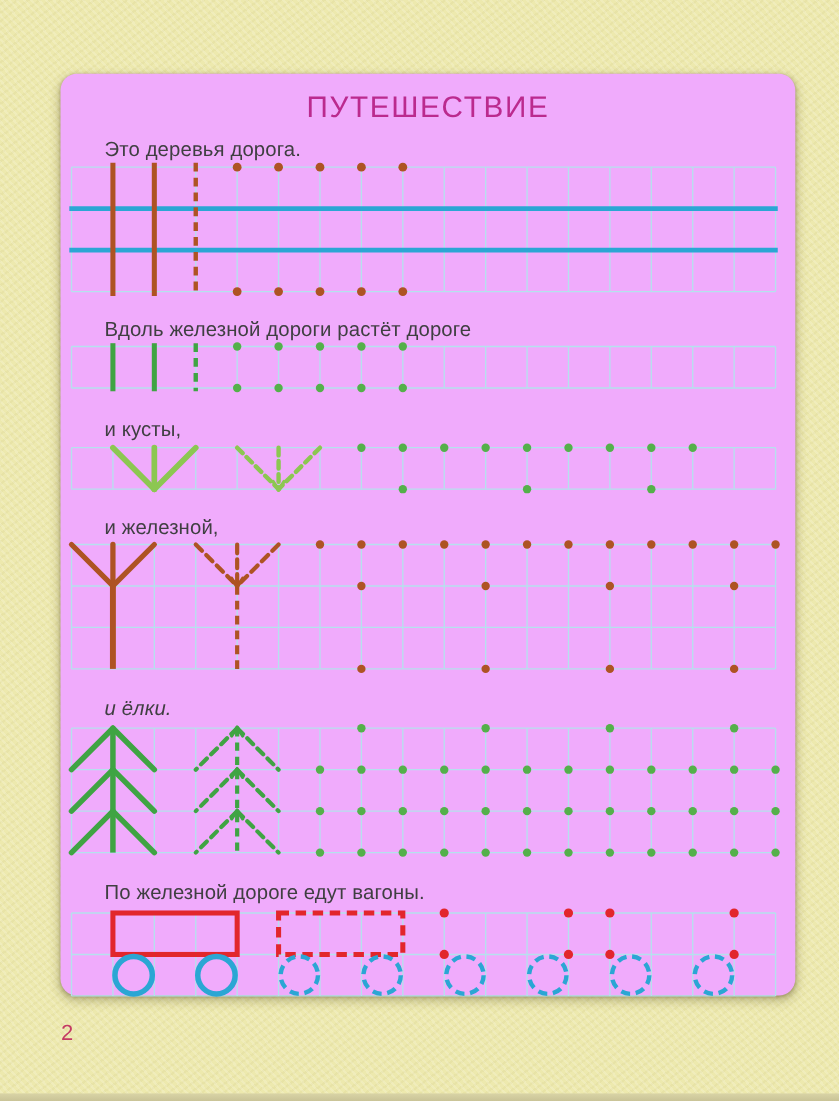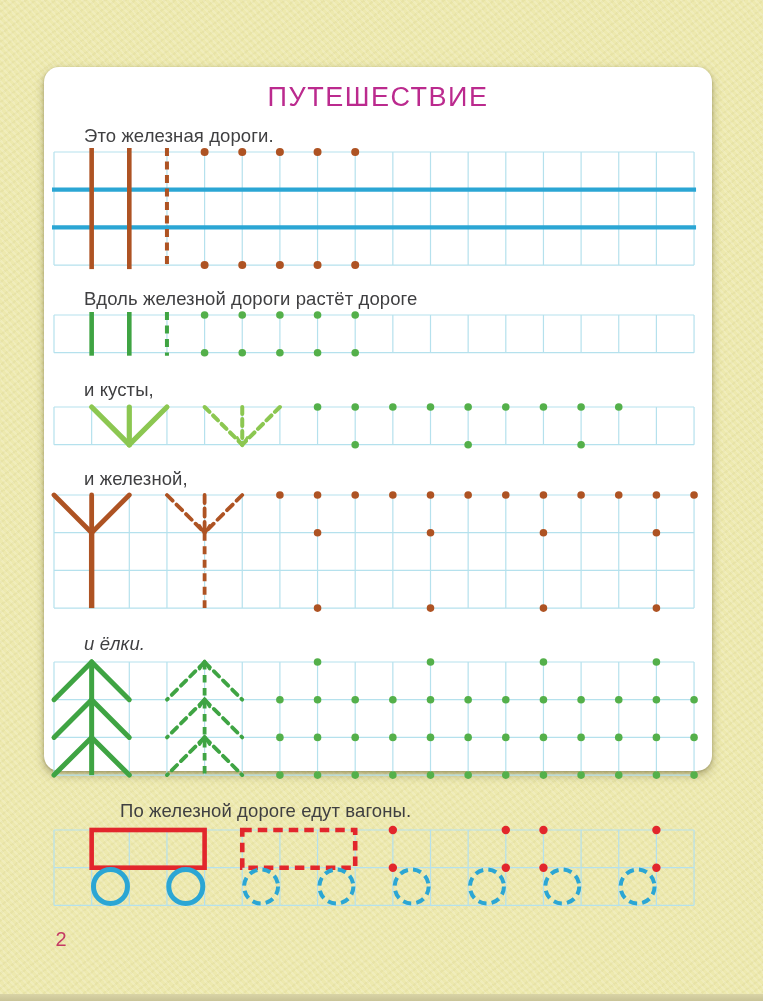--- a/index.html
+++ b/index.html
@@ -12,22 +12,22 @@
     position:absolute;inset:0;
     background:
       repeating-linear-gradient(48deg, rgba(255,255,255,.16) 0 2px, rgba(0,0,0,0) 2px 5px),
       repeating-linear-gradient(-37deg, rgba(160,148,70,.07) 0 2px, rgba(0,0,0,0) 2px 6px);
   }
   .bg-bottom{
     position:absolute;left:0;right:0;bottom:0;height:7px;
     background:linear-gradient(#d9d4a6,#c9c396);
   }
   .card{
-    position:absolute;left:44px;top:67px;width:668px;height:704px;
-    background:#ffffff;border-radius:15px;
+    position:absolute;left:55px;top:67px;width:668px;height:838px;
+    background:#f0abfc;border-radius:15px;
     box-shadow:0 4px 10px rgba(105,98,50,.45), 0 1px 3px rgba(105,98,50,.35);
   }
   .page-title{
     position:absolute;left:0;top:15px;width:100%;
     text-align:center;font-size:27px;letter-spacing:1.5px;
     font-weight:400;color:#BB2A8E;
   }
   .section-label{
     position:absolute;left:40px;font-size:18.5px;color:#3F3F41;
     letter-spacing:.1px;white-space:nowrap;
@@ -40,21 +40,21 @@
 </style>
 </head>
 <body>
 
 <div class="bg-texture"></div>
 <div class="bg-bottom"></div>
 
 <div class="card">
   <div class="page-title">ПУТЕШЕСТВИЕ</div>
   <div id="sections">
-      <div class="section-label" style="top: 58px;">Это железная дороги.</div>
+      <div class="section-label" style="top: 58px;">Это деревья дорога.</div>
       <svg width="640.05" height="113.10000000000001" class="grid-svg" style="top: 85px;">
         <line x1="0" y1="0" x2="0" y2="113.10000000000001" stroke="#B5E1ED" stroke-width="1.2" fill="none" stroke-linecap="butt"></line>
         <line x1="37.65" y1="0" x2="37.65" y2="113.10000000000001" stroke="#B5E1ED" stroke-width="1.2" fill="none" stroke-linecap="butt"></line>
         <line x1="75.3" y1="0" x2="75.3" y2="113.10000000000001" stroke="#B5E1ED" stroke-width="1.2" fill="none" stroke-linecap="butt"></line>
         <line x1="112.94999999999999" y1="0" x2="112.94999999999999" y2="113.10000000000001" stroke="#B5E1ED" stroke-width="1.2" fill="none" stroke-linecap="butt"></line>
         <line x1="150.6" y1="0" x2="150.6" y2="113.10000000000001" stroke="#B5E1ED" stroke-width="1.2" fill="none" stroke-linecap="butt"></line>
         <line x1="188.25" y1="0" x2="188.25" y2="113.10000000000001" stroke="#B5E1ED" stroke-width="1.2" fill="none" stroke-linecap="butt"></line>
         <line x1="225.89999999999998" y1="0" x2="225.89999999999998" y2="113.10000000000001" stroke="#B5E1ED" stroke-width="1.2" fill="none" stroke-linecap="butt"></line>
         <line x1="263.55" y1="0" x2="263.55" y2="113.10000000000001" stroke="#B5E1ED" stroke-width="1.2" fill="none" stroke-linecap="butt"></line>
         <line x1="301.2" y1="0" x2="301.2" y2="113.10000000000001" stroke="#B5E1ED" stroke-width="1.2" fill="none" stroke-linecap="butt"></line>
@@ -294,21 +294,21 @@
         <circle cx="338.84999999999997" cy="113.10000000000001" r="3.8" fill="#54B04A"></circle>
         <circle cx="376.5" cy="113.10000000000001" r="3.8" fill="#54B04A"></circle>
         <circle cx="414.15" cy="113.10000000000001" r="3.8" fill="#54B04A"></circle>
         <circle cx="451.79999999999995" cy="113.10000000000001" r="3.8" fill="#54B04A"></circle>
         <circle cx="489.45" cy="113.10000000000001" r="3.8" fill="#54B04A"></circle>
         <circle cx="527.1" cy="113.10000000000001" r="3.8" fill="#54B04A"></circle>
         <circle cx="564.75" cy="113.10000000000001" r="3.8" fill="#54B04A"></circle>
         <circle cx="602.4" cy="113.10000000000001" r="3.8" fill="#54B04A"></circle>
         <circle cx="640.05" cy="113.10000000000001" r="3.8" fill="#54B04A"></circle>
       </svg>
-      <div class="section-label" style="top: 733px; margin-left: 36px;">По железной дороге едут вагоны.</div>
+      <div class="section-label" style="top: 733px;">По железной дороге едут вагоны.</div>
       <svg width="640.05" height="75.4" class="grid-svg" style="top: 763px;">
         <line x1="0" y1="0" x2="0" y2="75.4" stroke="#B5E1ED" stroke-width="1.2" fill="none" stroke-linecap="butt"></line>
         <line x1="37.65" y1="0" x2="37.65" y2="75.4" stroke="#B5E1ED" stroke-width="1.2" fill="none" stroke-linecap="butt"></line>
         <line x1="75.3" y1="0" x2="75.3" y2="75.4" stroke="#B5E1ED" stroke-width="1.2" fill="none" stroke-linecap="butt"></line>
         <line x1="112.94999999999999" y1="0" x2="112.94999999999999" y2="75.4" stroke="#B5E1ED" stroke-width="1.2" fill="none" stroke-linecap="butt"></line>
         <line x1="150.6" y1="0" x2="150.6" y2="75.4" stroke="#B5E1ED" stroke-width="1.2" fill="none" stroke-linecap="butt"></line>
         <line x1="188.25" y1="0" x2="188.25" y2="75.4" stroke="#B5E1ED" stroke-width="1.2" fill="none" stroke-linecap="butt"></line>
         <line x1="225.89999999999998" y1="0" x2="225.89999999999998" y2="75.4" stroke="#B5E1ED" stroke-width="1.2" fill="none" stroke-linecap="butt"></line>
         <line x1="263.55" y1="0" x2="263.55" y2="75.4" stroke="#B5E1ED" stroke-width="1.2" fill="none" stroke-linecap="butt"></line>
         <line x1="301.2" y1="0" x2="301.2" y2="75.4" stroke="#B5E1ED" stroke-width="1.2" fill="none" stroke-linecap="butt"></line>

